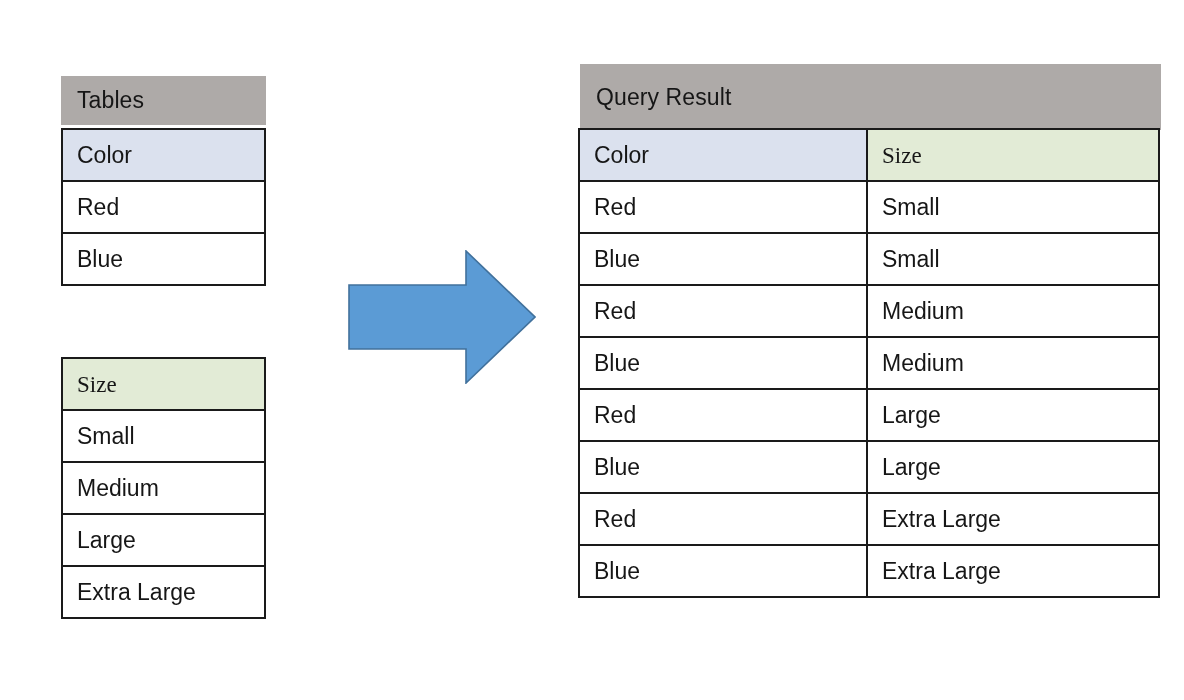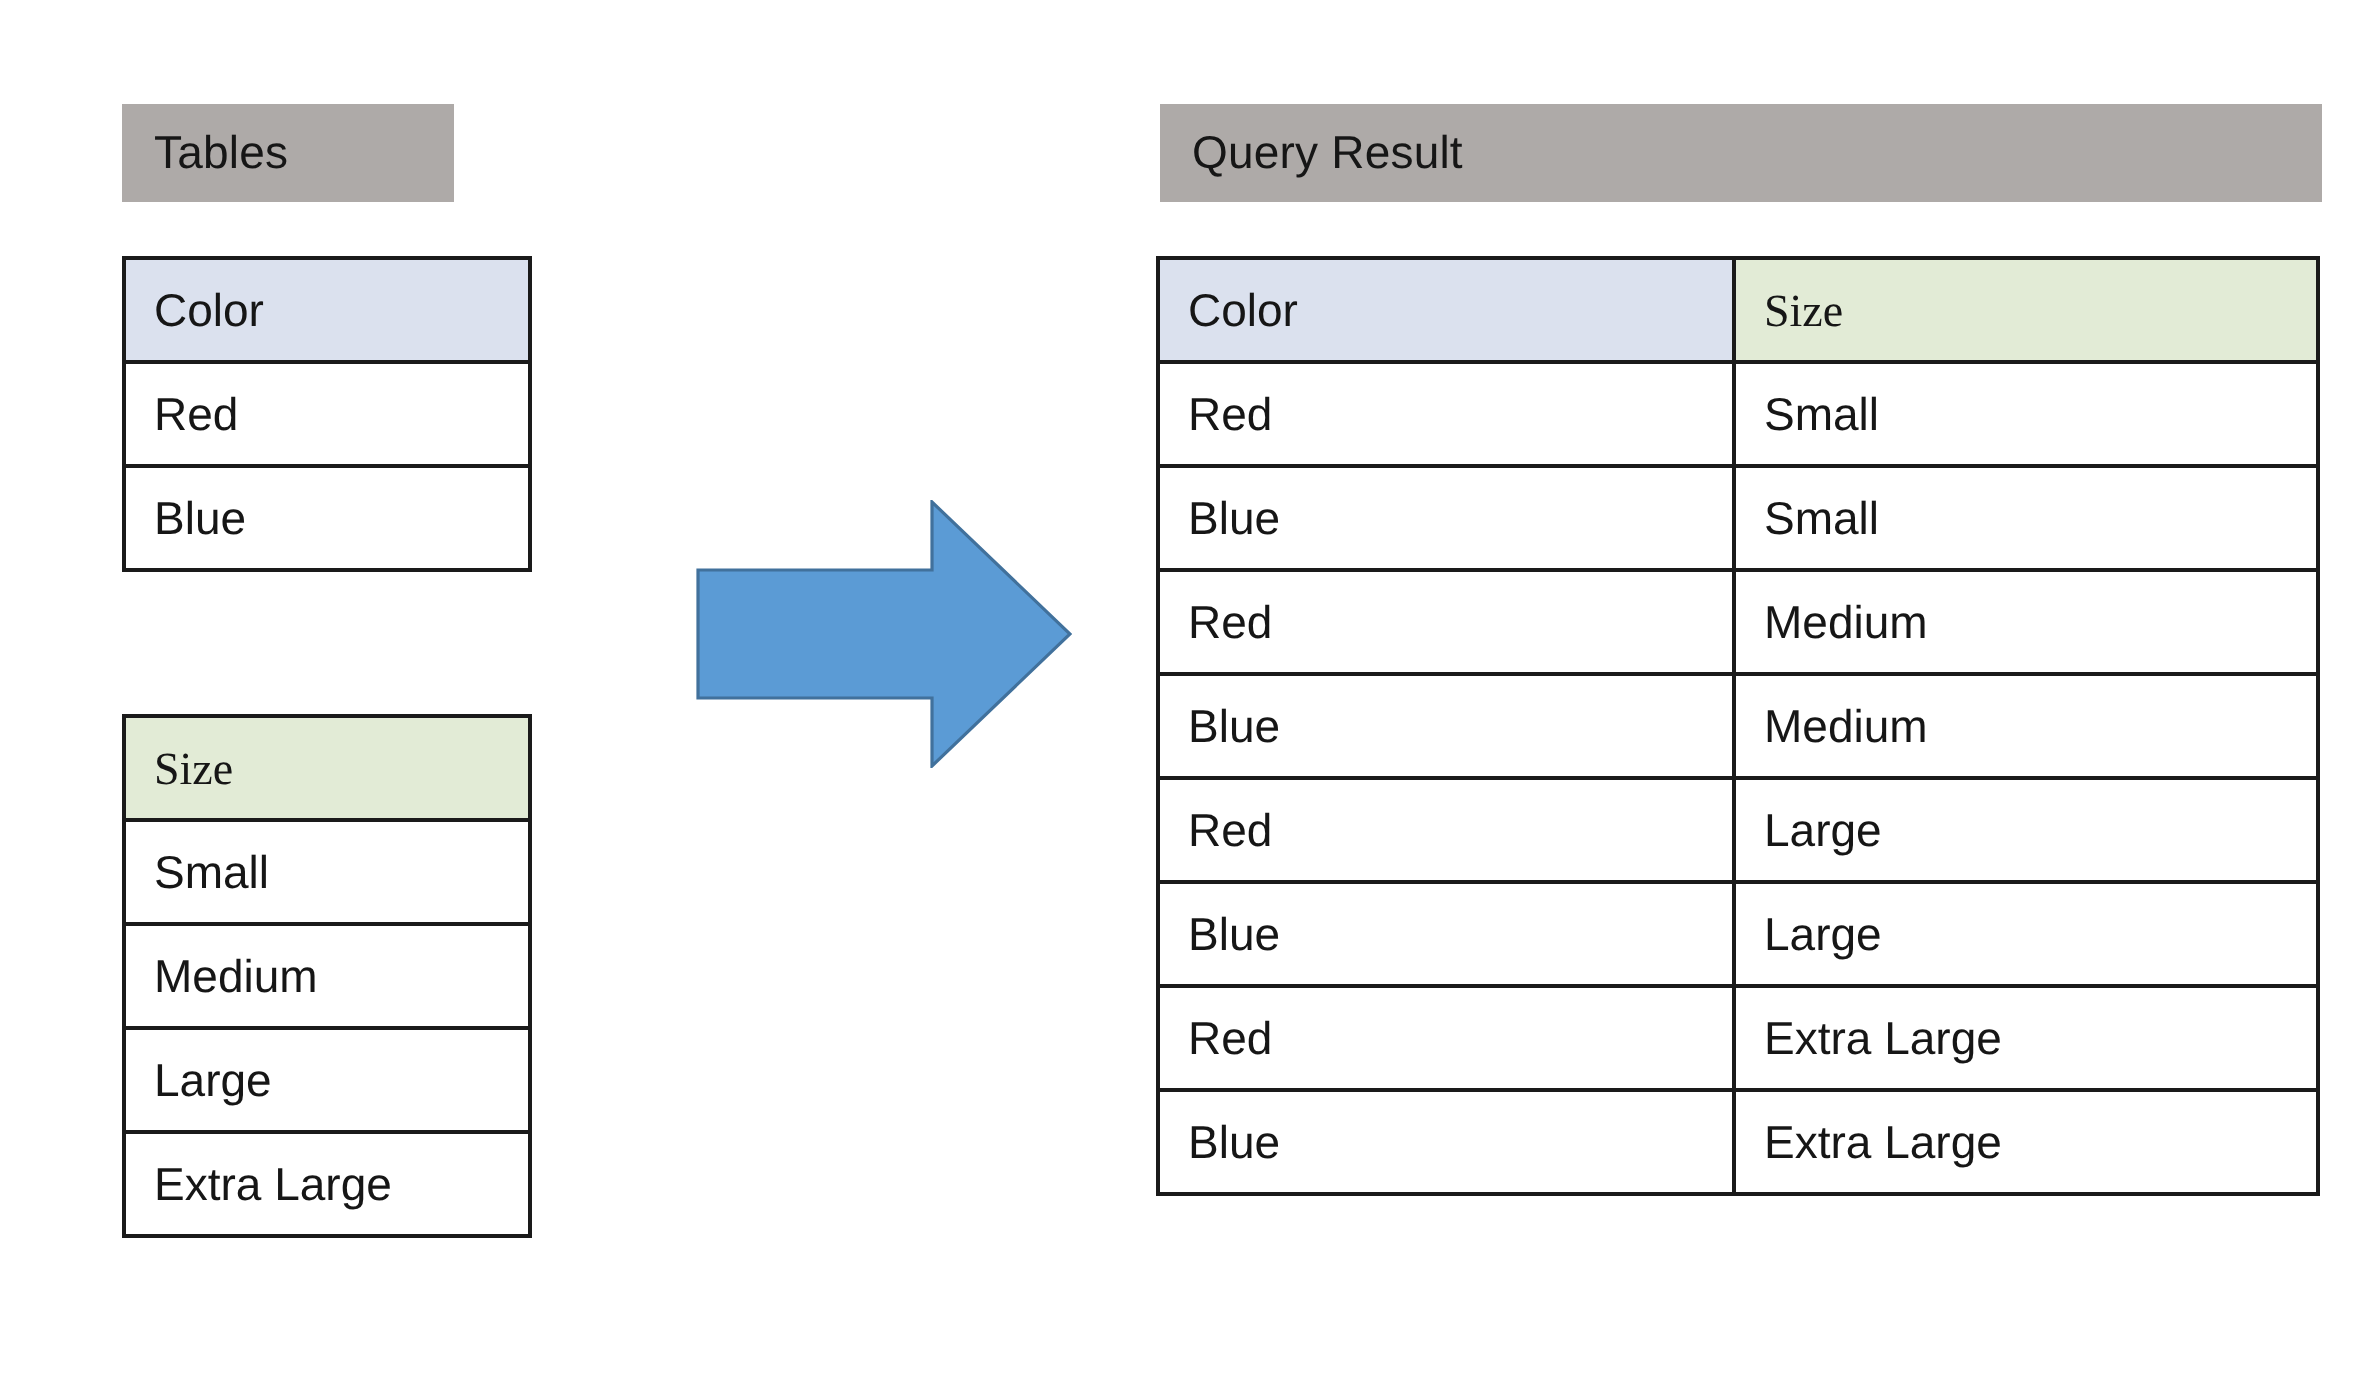--- a/index.html
+++ b/index.html
@@ -68,35 +68,35 @@
       radial-gradient(circle at 1px 1px, rgba(120,130,150,0.16) 0.6px, transparent 0.9px);
     background-size: 9px 9px;
   }
   .hdr-green {
     background-image:
       radial-gradient(circle at 1px 1px, rgba(110,135,95,0.20) 0.6px, transparent 0.9px);
     background-size: 9px 9px;
   }
 
   
-  #tables-title-bar { left: 61px; top: 52px; width: 166px; height: 49px; }
+  #tables-title-bar { left: 61px; top: 76px; width: 205px; height: 49px; }
   #color-table      { left: 61px; top: 128px; width: 205px; }
   #size-table       { left: 61px; top: 357px; width: 205px; }
 
   
   #flow-arrow {
     position: absolute;
     left: 348px;
     top: 250px;
     width: 188px;
     height: 134px;
   }
 
   
-  #result-title-bar { left: 580px; top: 52px; width: 581px; height: 49px; align-items: center; }
+  #result-title-bar { left: 580px; top: 64px; width: 581px; height: 66px; align-items: center; }
   #result-table     { left: 578px; top: 128px; width: 580px; }
   #result-table td  { width: 288px; }
   #result-table td.col-size { width: 292px; }
 </style>
 </head>
 <body>
 
 <div class="title-bar" id="tables-title-bar">
   <span class="title-text">Tables</span>
 </div>

